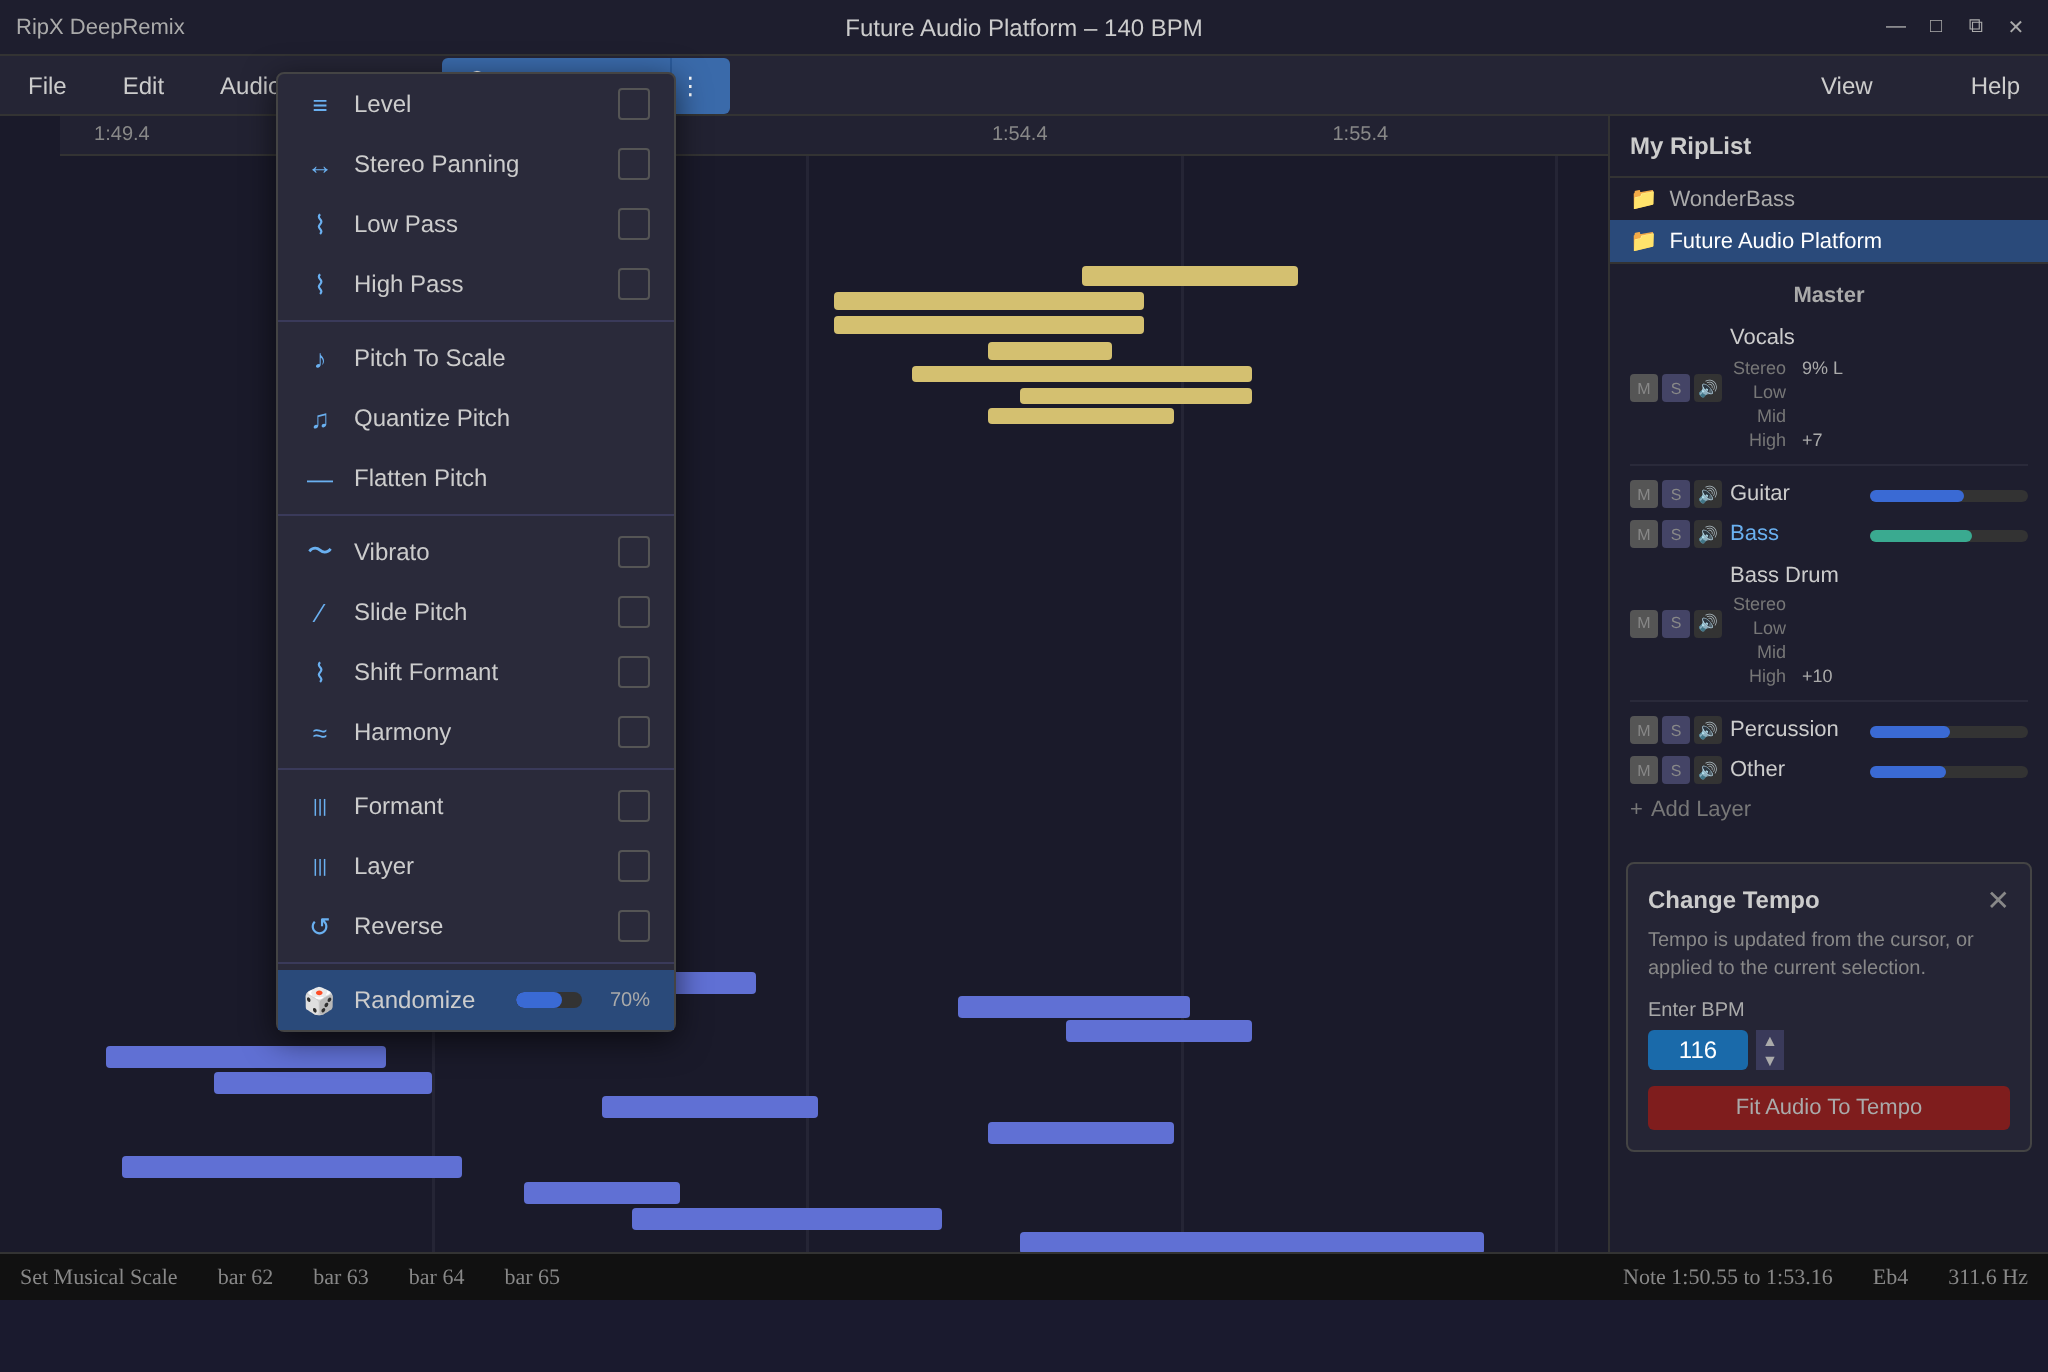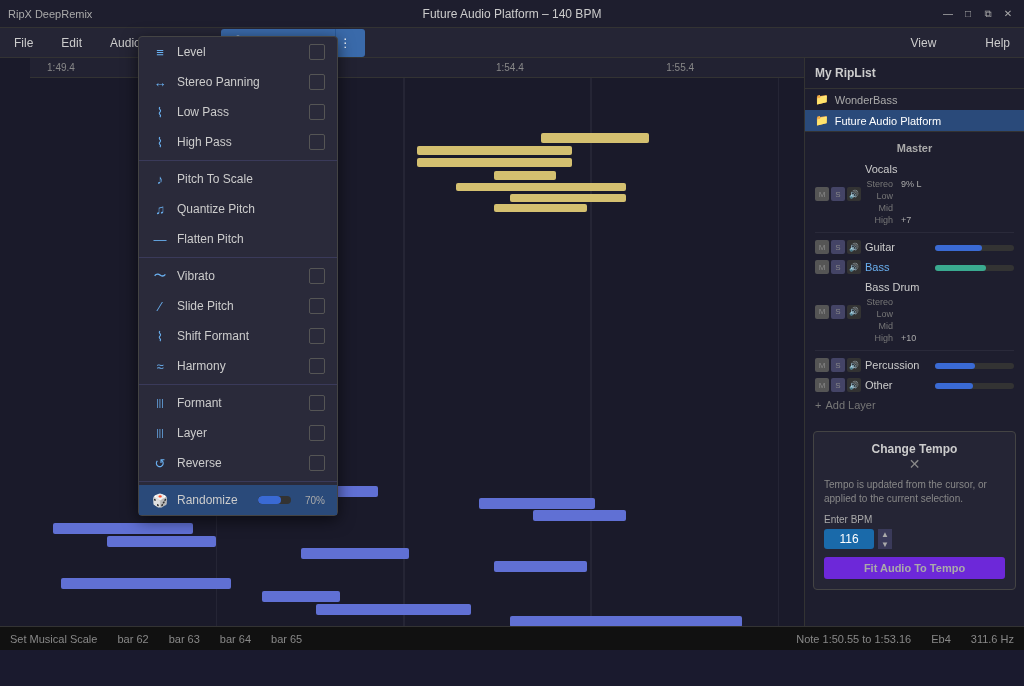--- a/index.html
+++ b/index.html
@@ -292,21 +292,20 @@
       border: 1px solid #444;
       margin: 8px;
       border-radius: 4px;
       padding: 10px;
     }
     .tempo-header {
       display: flex;
       justify-content: space-between;
       align-items: center;
       margin-bottom: 6px;
-      flex-direction: column;
     }
     .tempo-title {
       font-size: 12px;
       font-weight: bold;
       color: #ccc;
     }
     .tempo-close {
       cursor: pointer;
       color: #888;
       font-size: 14px;
@@ -348,45 +347,44 @@
       background: #3a3a5a;
       border: none;
       color: #aaa;
       font-size: 8px;
       cursor: pointer;
       display: flex;
       align-items: center;
       justify-content: center;
     }
     .tempo-fit-btn {
-      background: #6d28d9;
+      background: #7f1d1d;
       border: none;
       color: #aaa;
       padding: 5px 10px;
       border-radius: 3px;
       font-size: 11px;
       cursor: pointer;
       width: 100%;
       text-align: center;
-      font-weight: bold;
     }
 
     
     .status-bar {
       height: 24px;
       background: #111;
       border-top: 1px solid #333;
       display: flex;
       align-items: center;
       padding: 0 10px;
       gap: 20px;
       font-size: 11px;
       color: #777;
     }
-    .status-item { color: #888; }
+    .status-item { color: #888; font-family: Liberation Serif, serif; }
 
     
     .dropdown-menu {
       position: absolute;
       top: 36px;
       left: 138px;
       background: #2a2a3a;
       border: 1px solid #444;
       border-radius: 4px;
       width: 200px;

